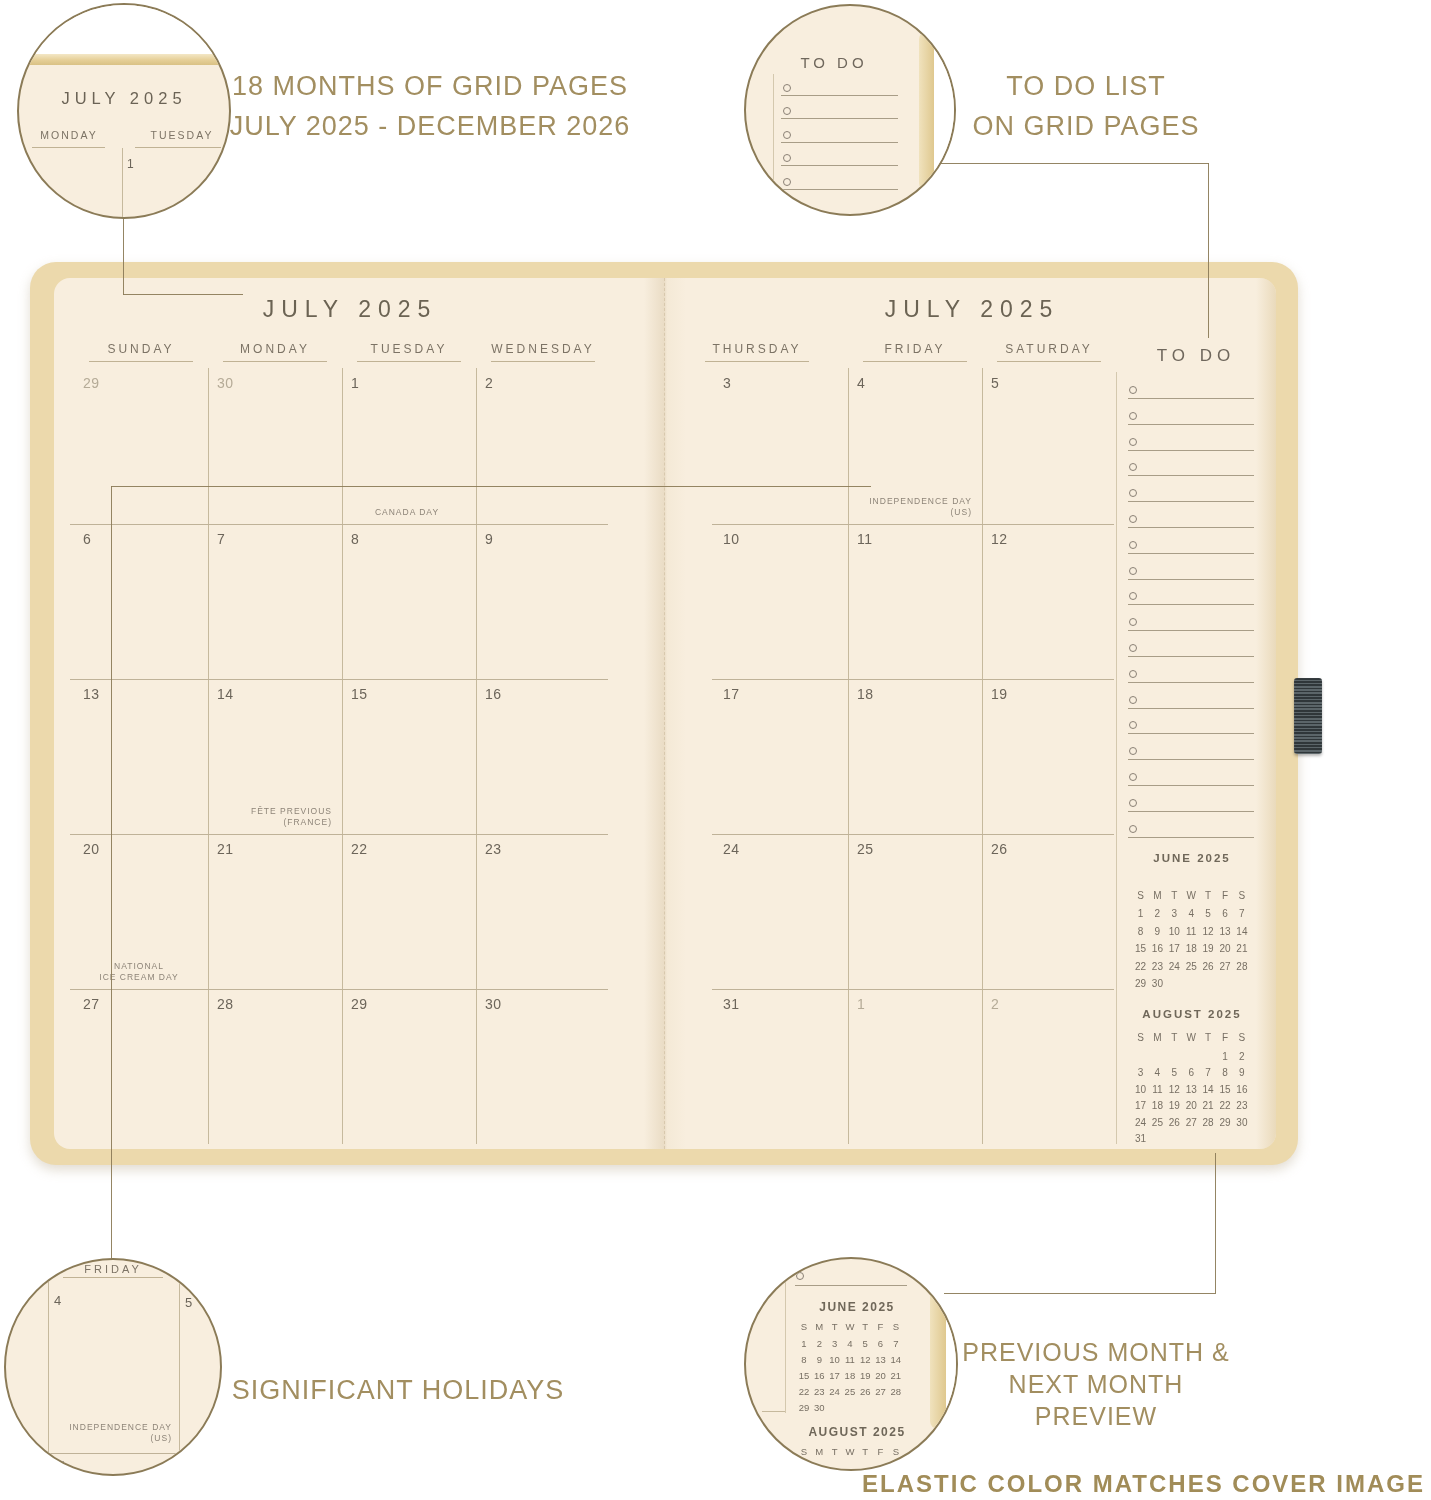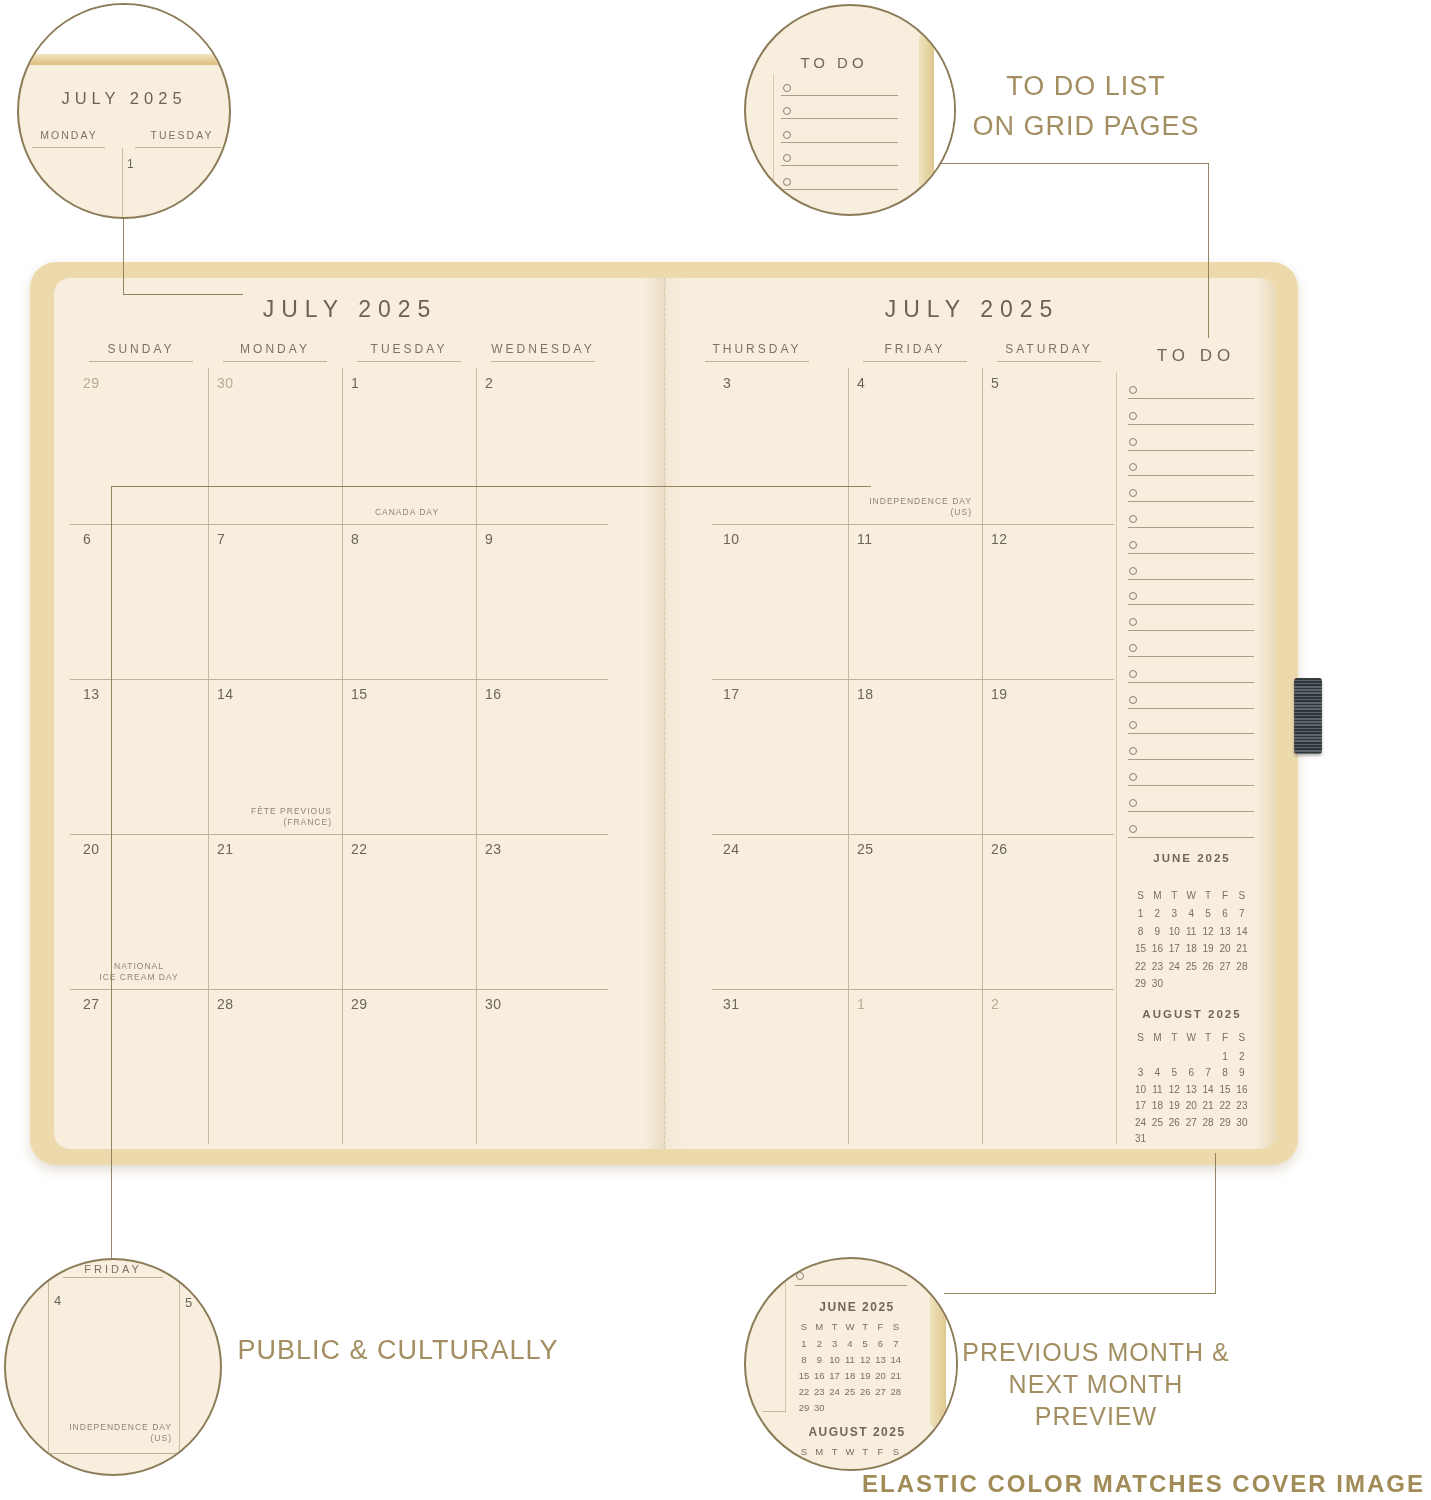--- a/index.html
+++ b/index.html
@@ -391,26 +391,31 @@
         <div class="br-mini-cell" style="left:50px;top:187px;">S</div>
         <div class="br-mini-cell" style="left:65.3px;top:187px;">M</div>
         <div class="br-mini-cell" style="left:80.6px;top:187px;">T</div>
         <div class="br-mini-cell" style="left:95.9px;top:187px;">W</div>
         <div class="br-mini-cell" style="left:111.2px;top:187px;">T</div>
         <div class="br-mini-cell" style="left:126.5px;top:187px;">F</div>
         <div class="br-mini-cell" style="left:141.8px;top:187px;">S</div>
       </div>
   </div>
 
+  <div class="label" style="left:180px;top:66px;width:500px;">
+    <span>18 MONTHS OF GRID PAGES</span><br>
+    <span>JULY 2025 - DECEMBER 2026</span>
+  </div>
   <div class="label" style="left:936px;top:66px;width:300px;">
     <span>TO DO LIST</span><br>
     <span>ON GRID PAGES</span>
   </div>
   <div class="label" style="left:148px;top:1330px;width:500px;">
-    <span>PUBLIC &amp; CULTURALLY</span><br>
+    <br>
+    <span>SIGNIFICANT HOLIDAYS</span>
   </div>
   <div class="label label-sm" style="left:946px;top:1336px;width:300px;">
     <span>PREVIOUS MONTH &amp;</span><br>
     <span>NEXT MONTH PREVIEW</span>
   </div>
   <div class="footer-note">ELASTIC COLOR MATCHES COVER IMAGE</div>
 
 </div>
 
 </body></html>

